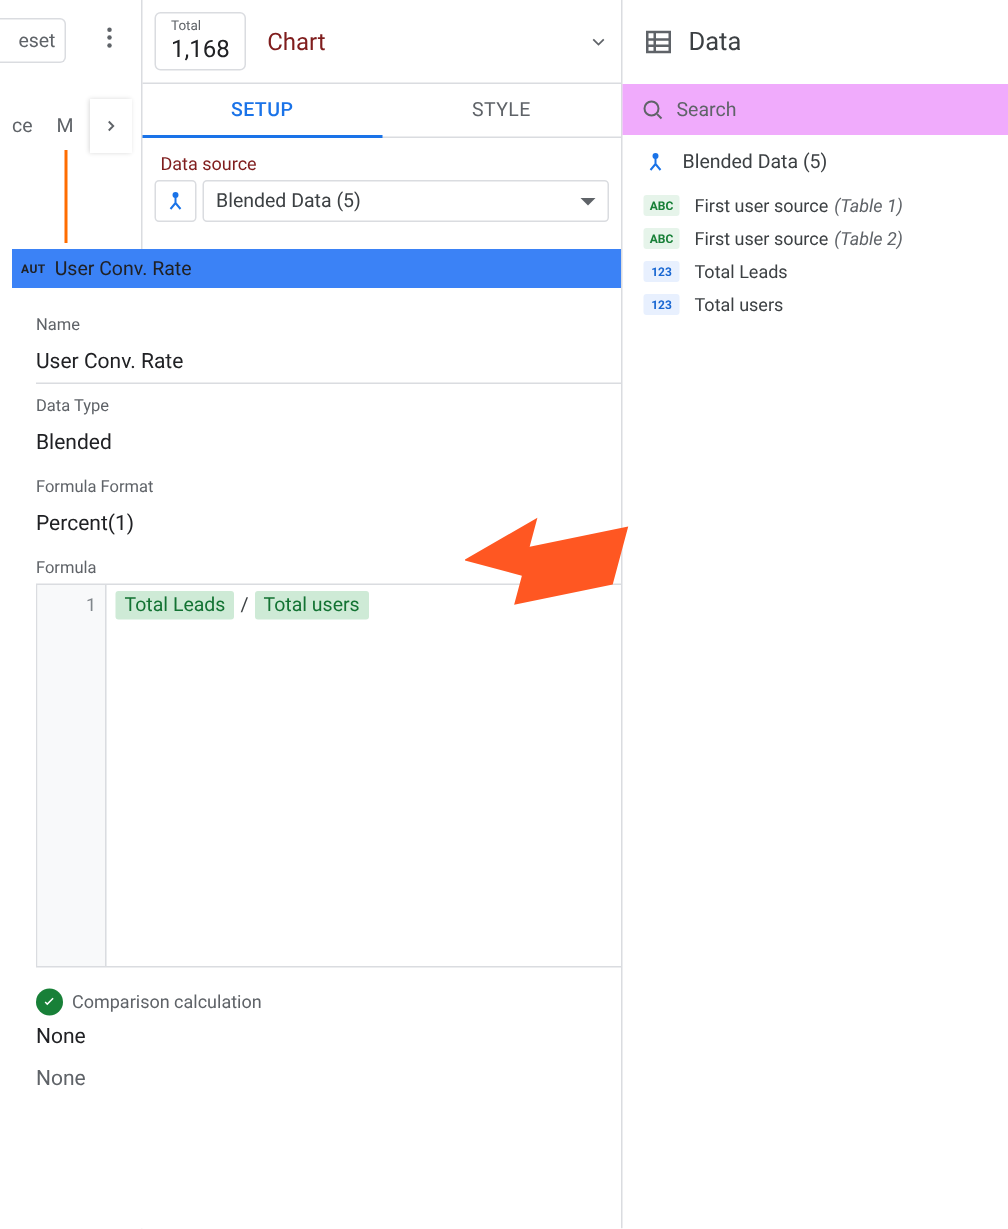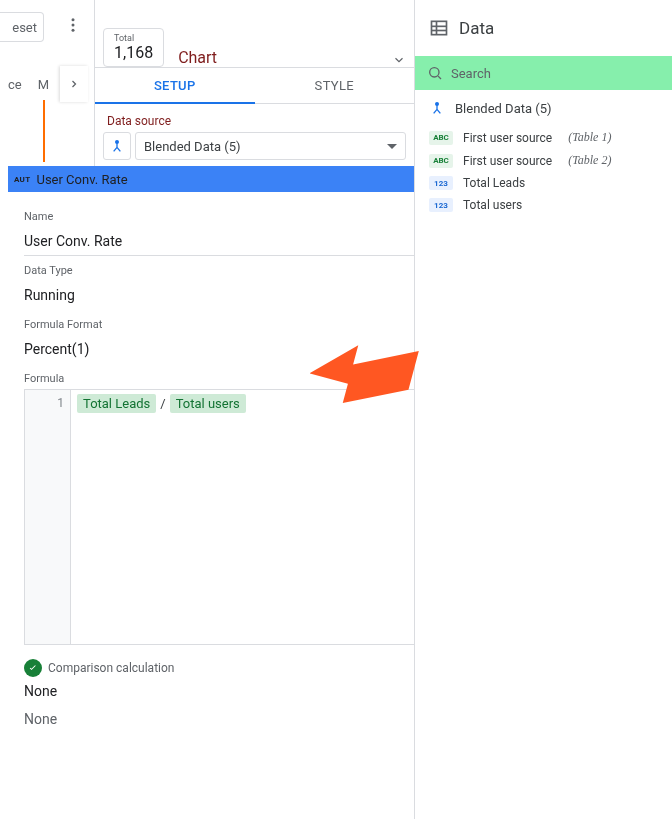--- a/index.html
+++ b/index.html
@@ -5,21 +5,21 @@
 * { box-sizing: border-box; margin: 0; padding: 0; font-family: Roboto, Arial, sans-serif; }
 body { background: #fff; width: 672px; height: 819px; overflow: hidden; position: relative; font-size: 13px; color: #202124; }
 .bg-left { position: absolute; left: 0; top: 0; width: 94px; height: 160px; }
 .bg-reset { position: absolute; left: 0; top: 12px; width: 44px; height: 30px; border: 1px solid #dadce0; border-left: none; border-radius: 0 4px 4px 0; display: flex; align-items: center; justify-content: flex-end; padding-right: 6px; font-size: 13px; color: #5f6368; }
 .bg-more { position: absolute; left: 58px; top: 10px; width: 30px; height: 30px; display: flex; align-items: center; justify-content: center; color: #5f6368; }
 .bg-tabs-row { position: absolute; left: 0; top: 64px; height: 40px; display: flex; align-items: center; color: #5f6368; font-size: 13px; }
 .bg-tab { padding: 0 8px; }
 .bg-tab-chevron { position: absolute; left: 60px; top: 66px; width: 28px; height: 36px; background: #fff; box-shadow: -1px 0 3px rgba(0,0,0,0.15); display: flex; align-items: center; justify-content: center; color: #5f6368; }
 
 .chart-panel { position: absolute; left: 94px; top: 0; width: 320px; height: 819px; border-left: 1px solid #dadce0; background: #fff; }
-.chart-header { height: 68px; border-bottom: 1px solid #dadce0; display: flex; align-items: flex-end; padding: 0 8px; }
+.chart-header { height: 56px; border-bottom: 1px solid #dadce0; display: flex; align-items: center; padding: 0 8px; }
 .total-box { border: 1px solid #dadce0; border-radius: 4px; padding: 4px 10px; margin-right: 8px; }
 .total-label { font-size: 9px; color: #5f6368; }
 .total-value { font-size: 16px; color: #202124; }
 .chart-title { flex: 1; font-size: 16px; color: #7f1d1d; padding-left: 6px; }
 .chart-caret { color: #5f6368; }
 .tabs { display: flex; height: 36px; border-bottom: 1px solid #dadce0; }
 .tab { flex: 1; display: flex; align-items: center; justify-content: center; font-size: 13px; color: #5f6368; letter-spacing: 0.3px; }
 .tab.active { color: #1a73e8; font-weight: 500; position: relative; }
 .tab.active::after { content:""; position:absolute; left:0; right:0; bottom:-1px; height:2px; background:#1a73e8; }
 .section-label { font-size: 12px; color: #7f1d1d; padding: 10px 12px 4px; }
@@ -45,29 +45,29 @@
 .sel2 { display:flex; align-items:center; justify-content:space-between; padding:6px 0; font-size:14px; }
 .running-row { display:flex; align-items:center; }
 .running-sel { flex:1; display:flex; align-items:center; justify-content:space-between; padding:6px 0; font-size:14px; color:#5f6368; }
 .help-icon { width:22px; height:22px; border-radius:50%; border:1.5px solid #9aa0a6; display:flex;align-items:center;justify-content:center; color:#9aa0a6; font-size:12px; margin-left:10px; }
 .apply-row { display:flex; justify-content:flex-end; margin-top:18px; }
 .apply-btn { background:#4285f4; color:#fff; font-size:14px; font-weight:500; letter-spacing:0.5px; padding: 10px 20px; border:none; border-radius:4px; }
 
 .data-panel { position:absolute; left:414px; top:0; right:0; height:819px; border-left:1px solid #dadce0; background:#fff; }
 .data-header { height:56px; display:flex; align-items:center; padding:0 14px; font-size:17px; color:#3c4043; }
 .data-header svg { margin-right:10px; }
-.search-row { background:#86efac; height:34px; display:flex; align-items:center; padding:0 12px; color:#5f6368; font-size:13px; }
+.search-row { background:#f0abfc; height:34px; display:flex; align-items:center; padding:0 12px; color:#5f6368; font-size:13px; }
 .search-row svg { margin-right:8px; }
 .src-row { display:flex; align-items:center; padding:10px 14px; font-size:13px; color:#3c4043; }
 .src-row .blend-icon { margin-right:10px; }
 .field-row { display:flex; align-items:center; padding:4px 14px; font-size:12px; color:#3c4043; }
 .type-pill { width:24px; height:14px; border-radius:2px; font-size:8px; font-weight:700; display:flex; align-items:center; justify-content:center; margin-right:10px; }
 .abc { background:#e6f4ea; color:#188038; }
 .num { background:#e8f0fe; color:#1967d2; }
-.italic { font-style:italic; color:#5f6368; margin-left:16px;font-family:Liberation Serif, serif; }
+.italic { font-style:italic; color:#5f6368; margin-left:4px; }
 
 .arrow { position:absolute; left:310px; top:338px; pointer-events:none; }
 .orange-line { position:absolute; left:43px; top:100px; width:2px; height:62px; background:#ff6d00; }
 
 svg { display:block; }
 </style>
 </head>
 <body>
 
 <div class="bg-left">
@@ -129,21 +129,21 @@
   <span class="chip-aut">AUT</span>
   <span>User Conv. Rate</span>
 </div>
 
 <div class="editor">
   <div class="fld-label">Name</div>
   <input class="name-input" value="User Conv. Rate" style="">
 
   <div class="fld-label">Data Type</div>
   <div class="select-row">
-    <span>Running</span>
+    <span>Blended</span>
     <span class="caret"></span>
   </div>
 
   <div class="fld-label">Formula Format</div>
   <div class="select-row">
     <span>Percent(1)</span>
     <span class="caret"></span>
   </div>
 
   <div class="fld-label">Formula</div>

